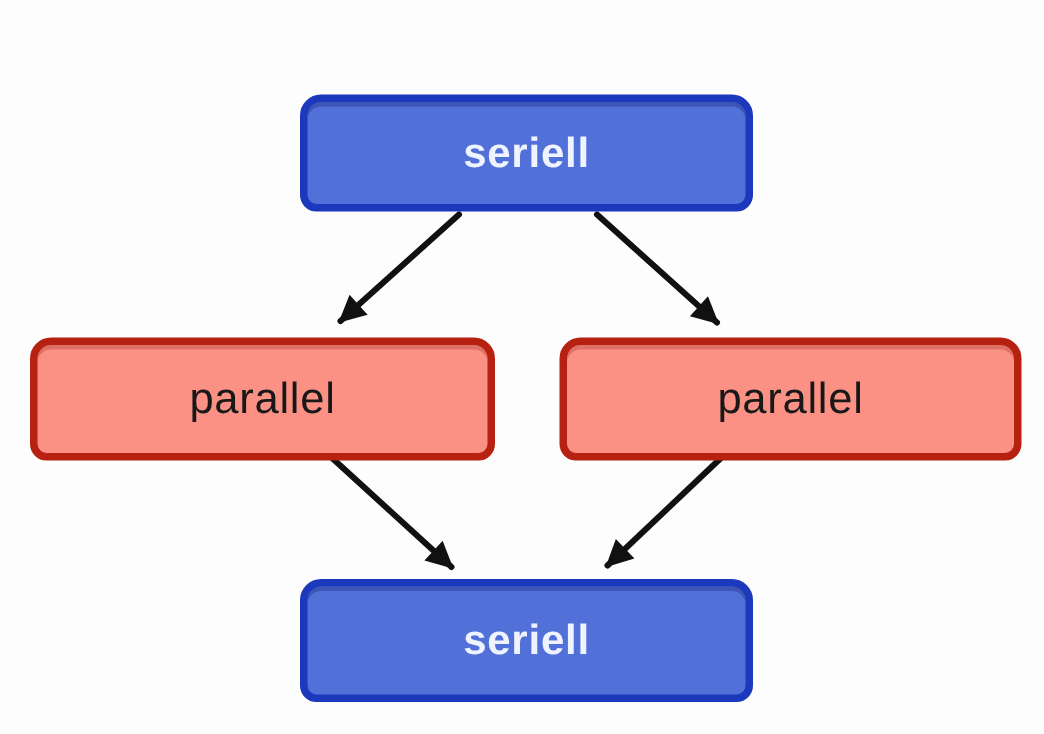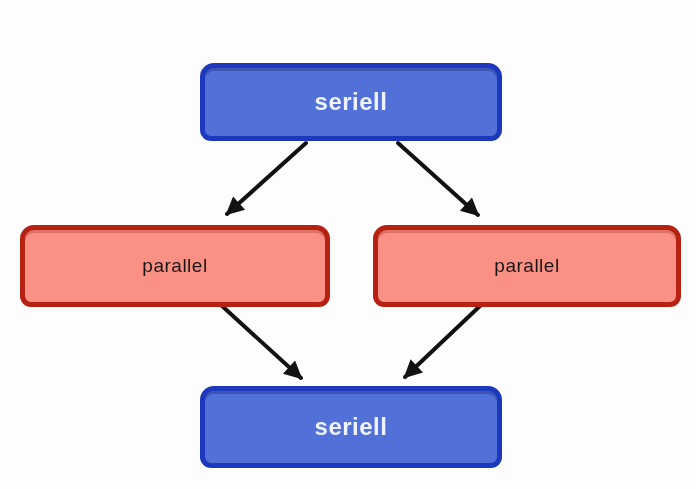--- a/index.html
+++ b/index.html
@@ -16,29 +16,29 @@
     display: flex; align-items: center; justify-content: center;
     box-sizing: border-box;
     border-radius: 14px 14px 11px 11px;
     letter-spacing: 0.5px;
   }
   .node.serial {
     background: var(--serial_fill, #5170d8);
     border: 5px solid var(--serial_border, #1c38bc);
     color: var(--serial_text, #eef3ff);
     font-weight: 600;
-    font-size: 24px;
+    font-size: 28px;
     box-shadow: inset 0 3px 0 rgba(10, 20, 90, 0.28);
   }
   .node.parallel {
     background: var(--parallel_fill, #fb9184);
     border: 5px solid var(--parallel_border, #b62112);
     color: var(--parallel_text, #181818);
     font-weight: 500;
-    font-size: 19px;
+    font-size: 29px;
     box-shadow: inset 0 3px 0 rgba(130, 20, 8, 0.25);
   }
 
   #node-seriell-top    { left: 200px; top: 63px;  width: 302px; height: 78px; }
   #node-parallel-left  { left: 20px;  top: 225px; width: 310px; height: 82px; }
   #node-parallel-right { left: 373px; top: 225px; width: 308px; height: 82px; }
   #node-seriell-bottom { left: 200px; top: 386px; width: 302px; height: 82px; }
 
   svg.edges {
     position: absolute; left: 0; top: 0;

